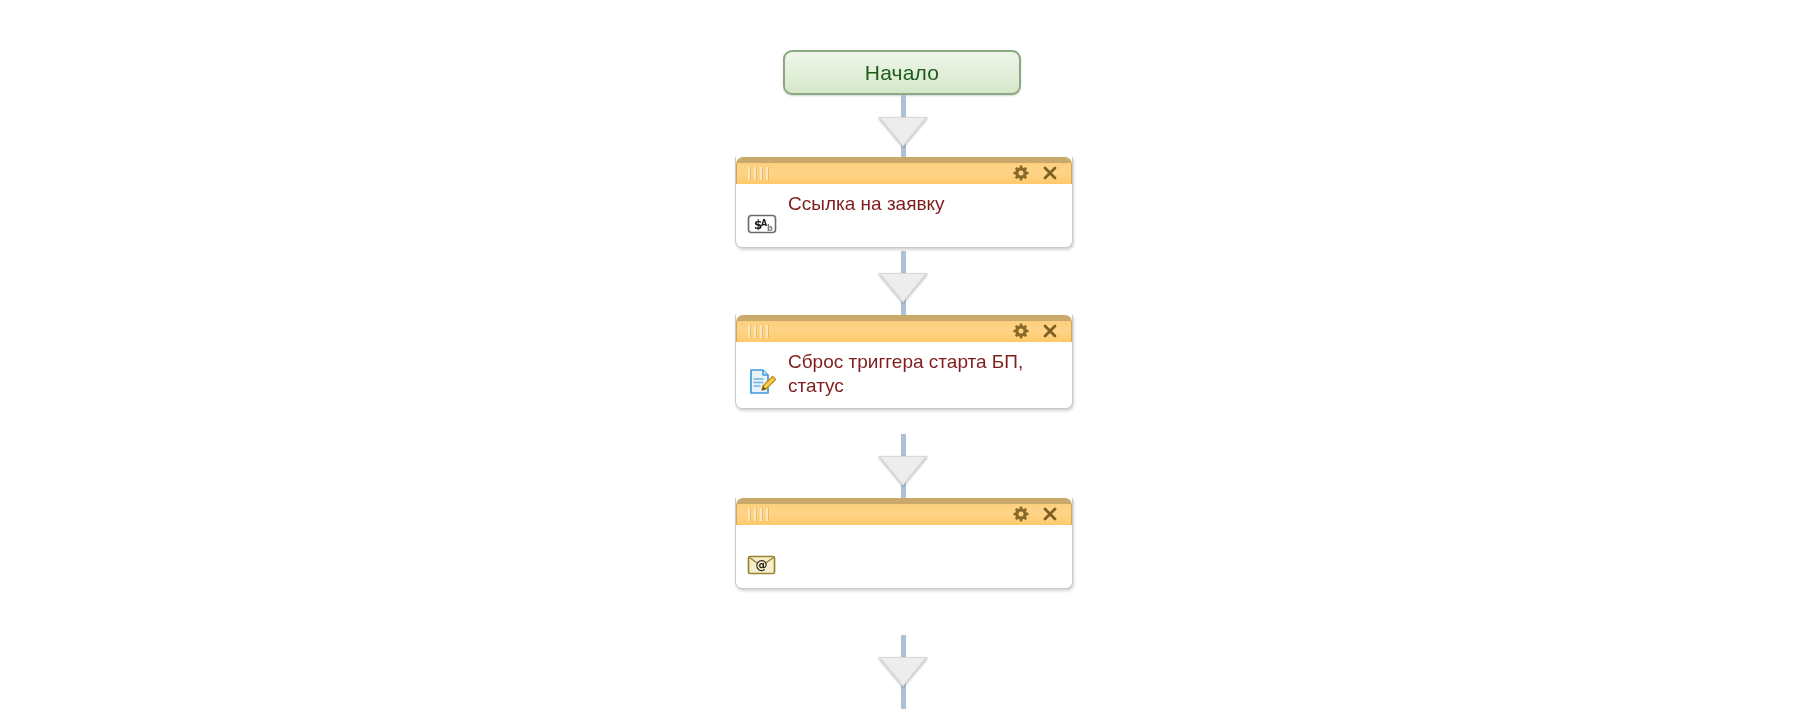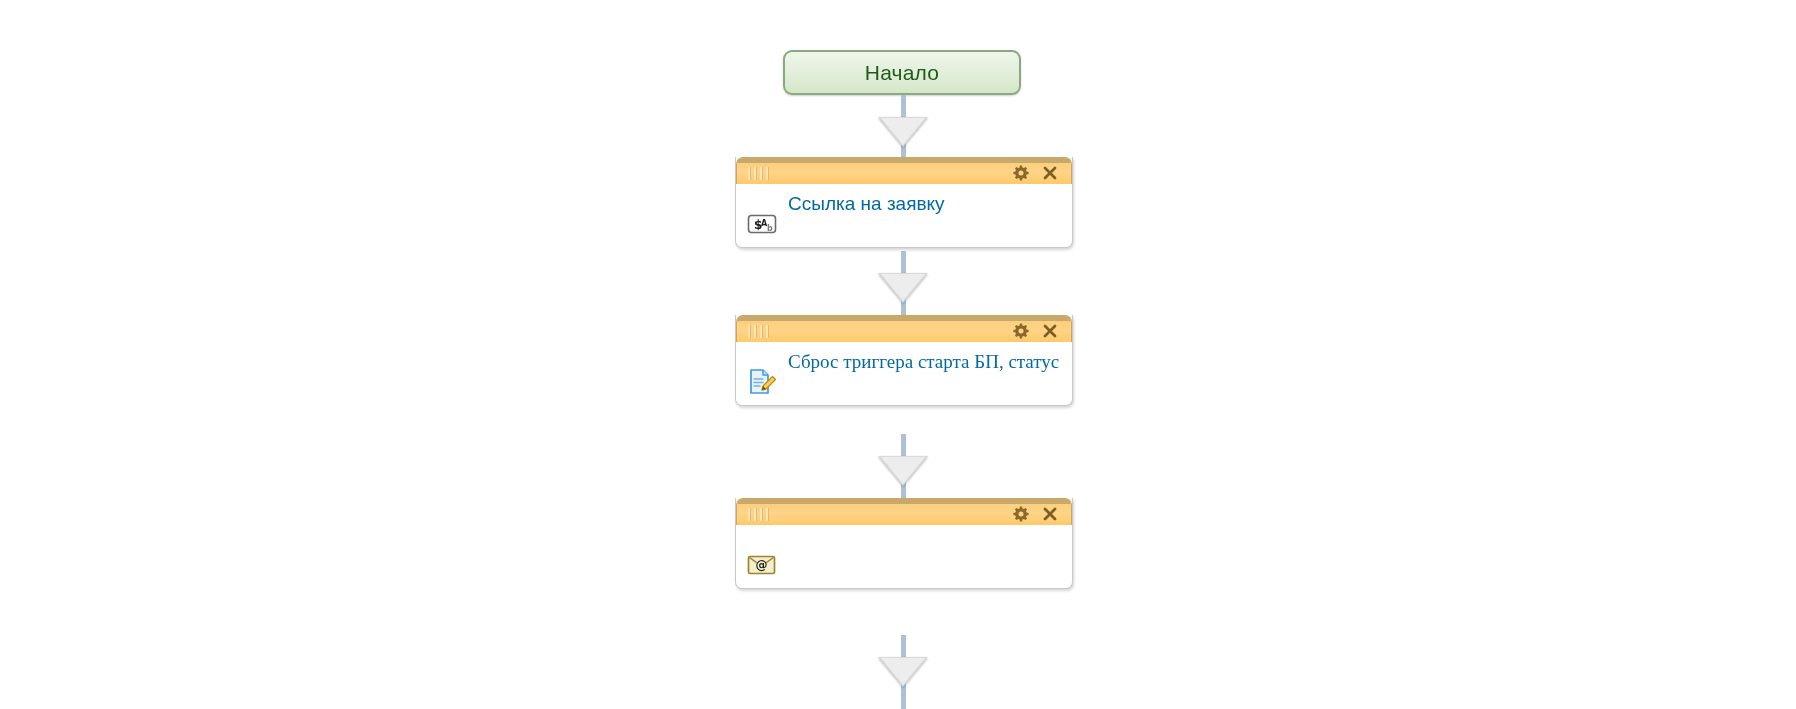--- a/index.html
+++ b/index.html
@@ -154,21 +154,21 @@
     left: 11px;
     top: 28px;
     width: 30px;
     height: 26px;
   }
   .card-icon svg { display: block; }
   .card-title {
     margin-left: 42px;
     font-size: 19px;
     line-height: 24px;
-    color: #0369a1;
+    color: #7f1d1d;
     word-wrap: break-word;
   }
 </style>
 </head>
 <body>
 
 <div id="canvas">
   <div class="flow">
 
     <div class="start-node">
@@ -214,21 +214,21 @@
         <div class="card-title">Ссылка на заявку</div>
       </div>
     </div>
 
     <div class="connector" style="top:251px; height:64px;">
       <div class="stem"></div>
       <div class="tri" style="top:22px;"></div>
       <div class="tri-inner" style="top:23px; border-top-color:#ededed;"></div>
     </div>
 
-    <div class="card" style="top:315px;font-family:Liberation Serif, serif;">
+    <div class="card" style="top:315px;">
       <div class="card-header">
         <span class="grip">
             <i></i>
             <i></i>
             <i></i>
             <i></i>
           </span>
         <span class="hdr-btn hdr-gear">
           <svg width="18" height="18" viewBox="0 0 18 18">
             <path fill="#8a6a28" d="M7.9 1.4h2.2l.3 2 1.5.6 1.7-1.1 1.5 1.5-1.1 1.7.6 1.5 2 .3v2.2l-2 .3-.6 1.5 1.1 1.7-1.5 1.5-1.7-1.1-1.5.6-.3 2H7.9l-.3-2-1.5-.6-1.7 1.1L2.9 13.6l1.1-1.7-.6-1.5-2-.3V7.9l2-.3.6-1.5L2.9 4.4 4.4 2.9l1.7 1.1 1.5-.6z"></path>

